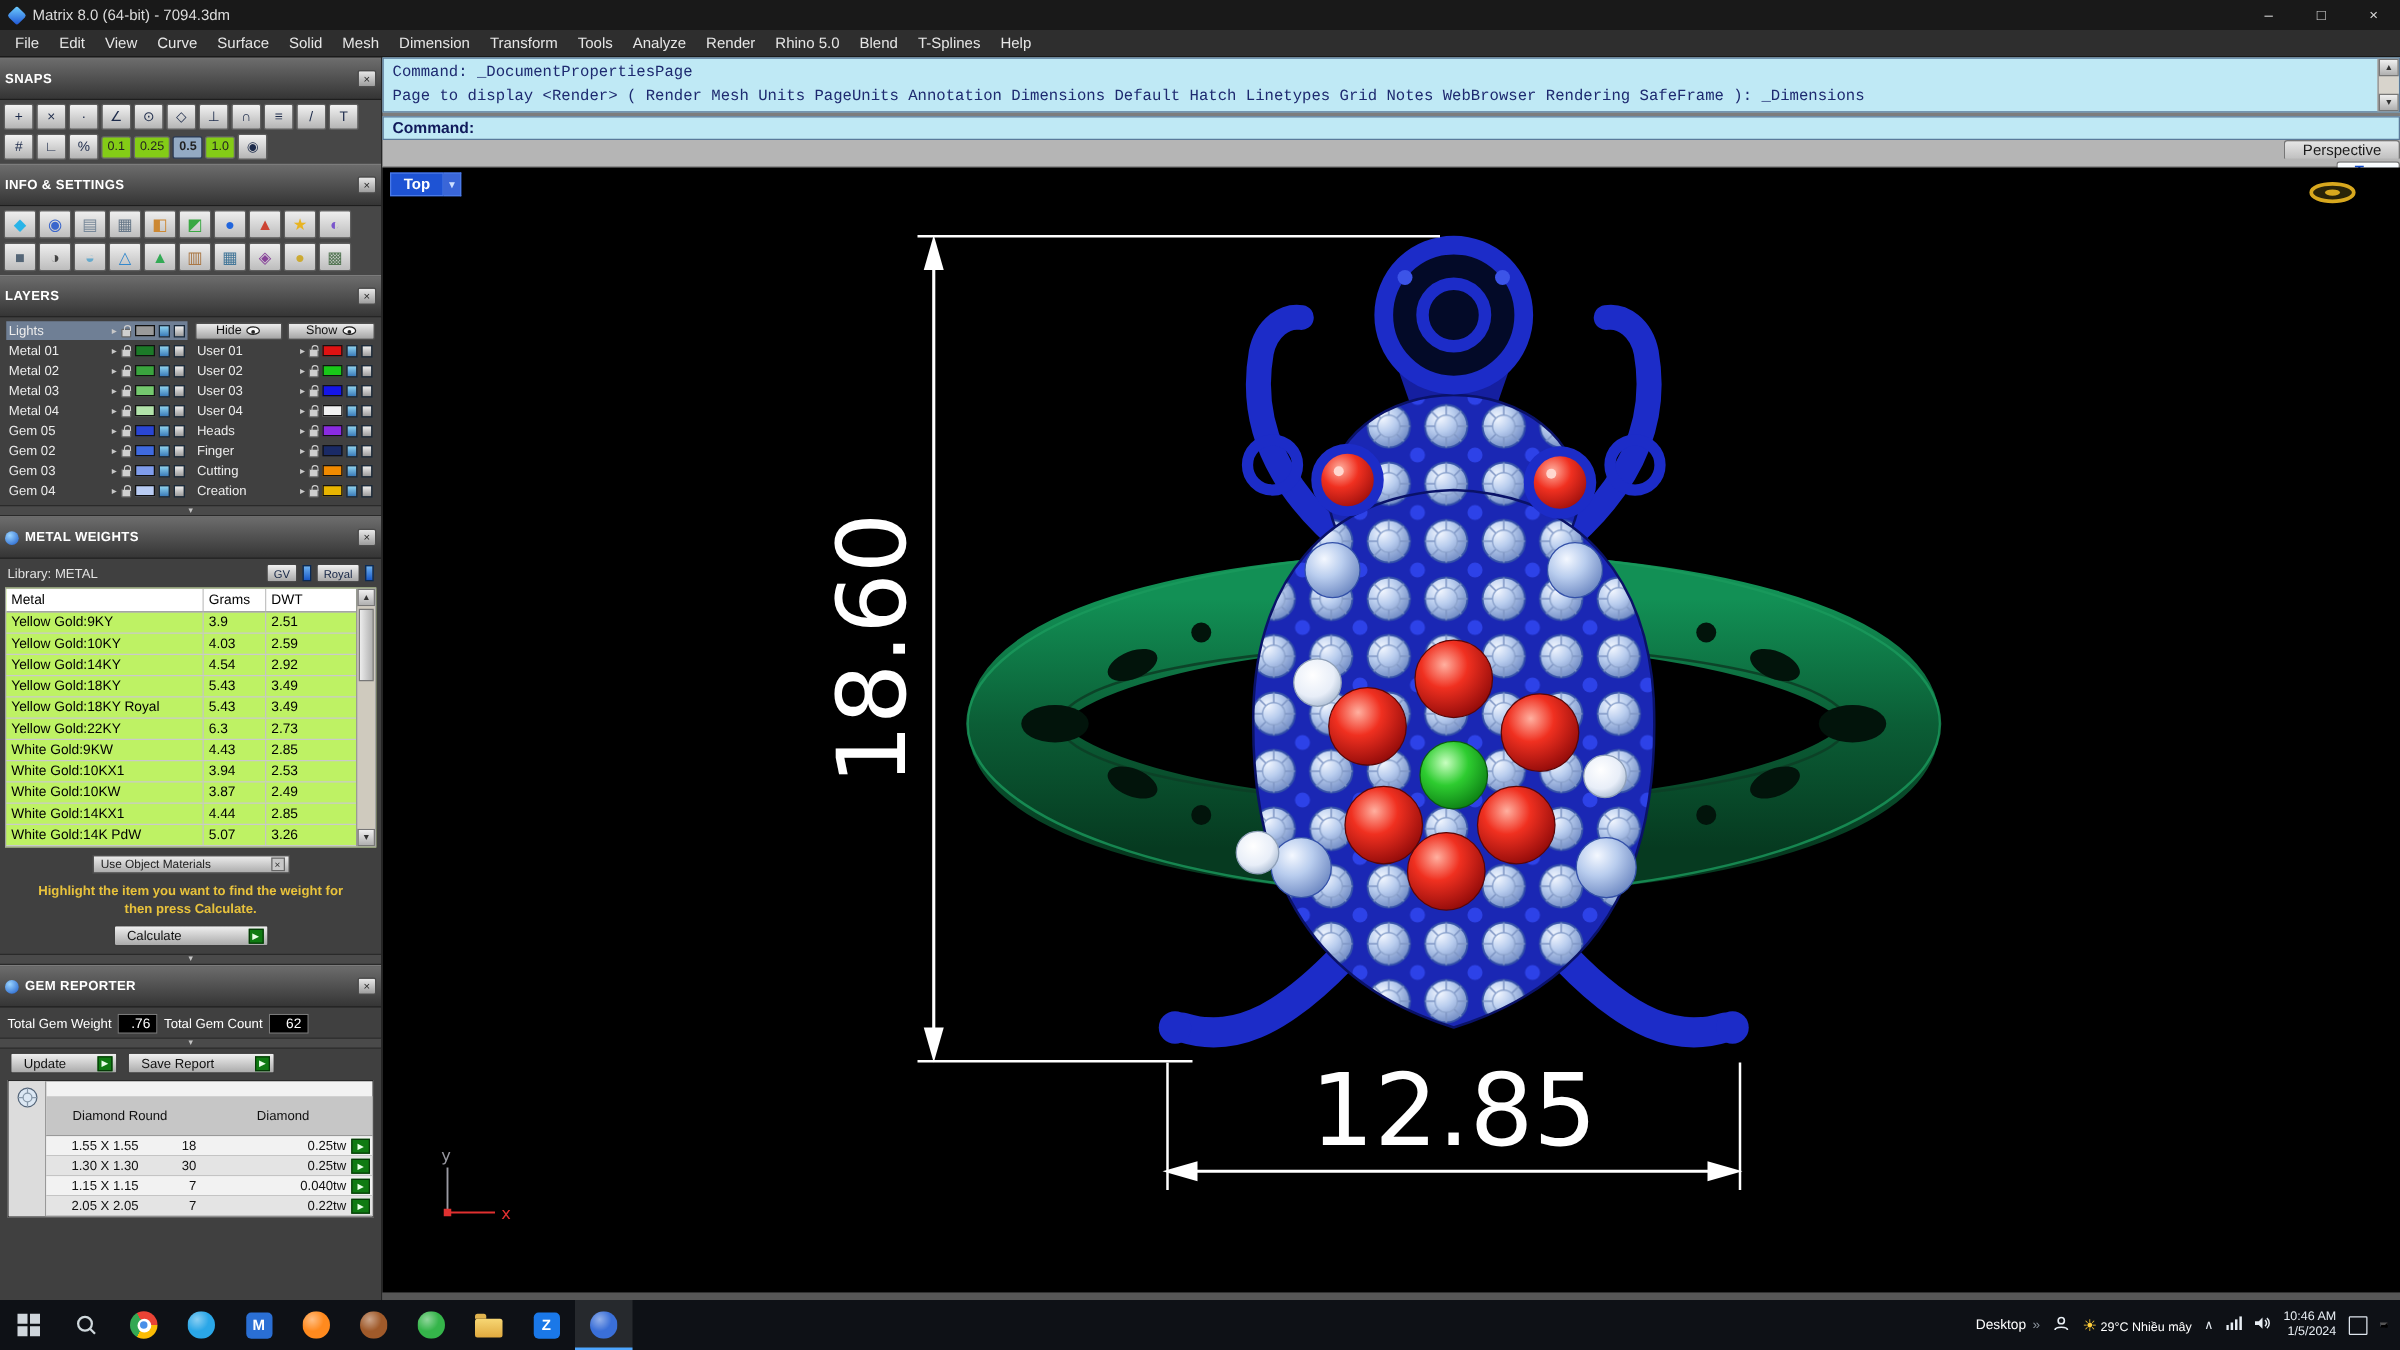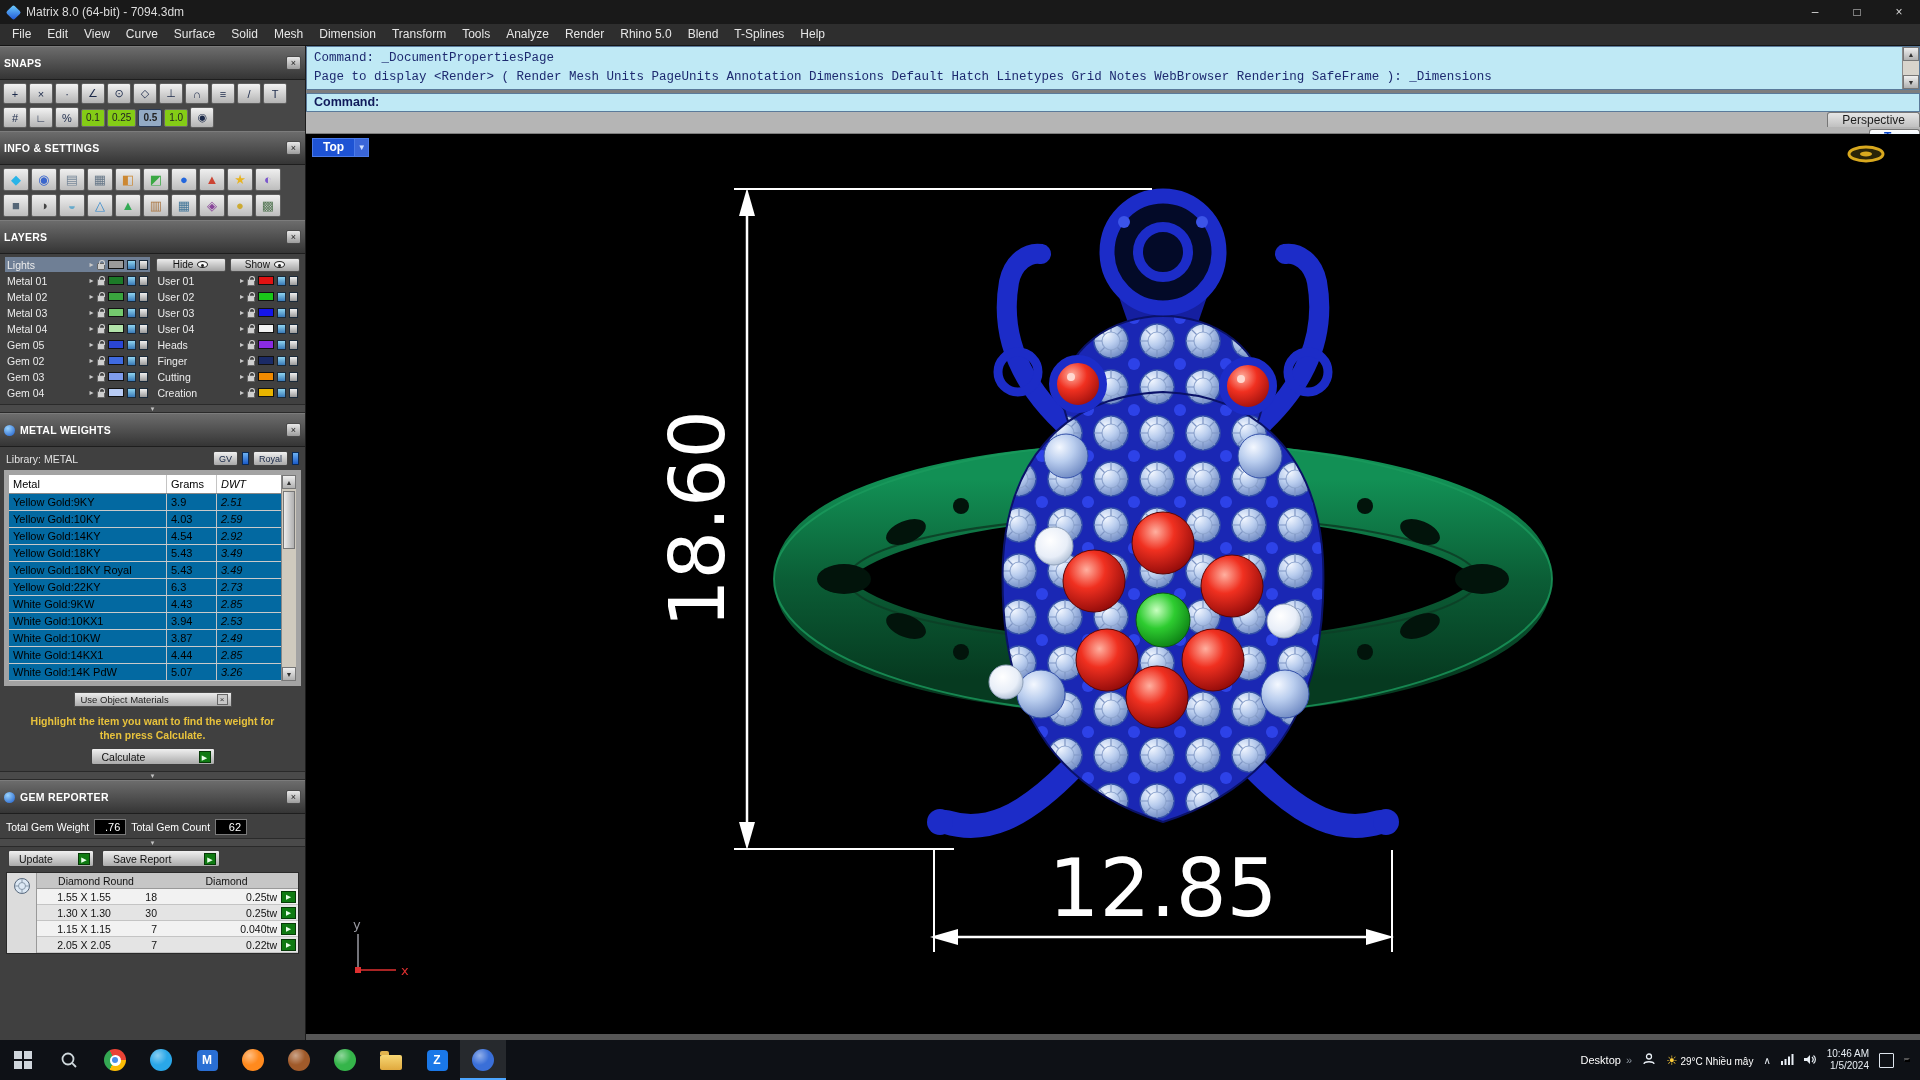--- a/index.html
+++ b/index.html
@@ -50,47 +50,47 @@
   .eye::after { content:''; position:absolute; left:3px; top:1.5px; width:3px; height:3px; background:#222; border-radius:50%; }
 
   .collapse-strip { height:9px; background:#4a4a4a; display:flex; align-items:center; justify-content:center; color:#c4c4c4; font-size:7px; border:none; border-top:1px solid #2a2a2a; border-bottom:1px solid #2a2a2a; width:100%; line-height:7px; }
 
   .panel { display:flex; flex-direction:column; background:#404040; }
   .lib-row { display:flex; align-items:center; gap:4px; color:#e2e2e2; font-size:10.5px; padding:4px 6px 3px; }
   .lib-spacer { flex:1; }
   .mini-btn { font-size:9px; padding:0 5px; height:15px; background:linear-gradient(#f0f0f0,#a8a8a8); border:1px solid #444; color:#152545; border-radius:2px; }
   .ind { width:7px; height:13px; background:linear-gradient(#6db2f2,#1a5ac8); border:1px solid #0a2a55; display:inline-block; }
 
-  .mw-table { display:flex; margin:1px 4px 2px; border:5px solid #a3a3a3; background:#0369a1; }
+  .mw-table { display:flex; margin:1px 4px 2px; border:1px solid #a3a3a3; background:#bef264; }
   .mw-left { flex:1; overflow:hidden; }
   .mw-hrow { display:flex; height:19px; align-items:center; background:#fff; border-bottom:1px solid #888; font-size:11px; color:#000; }
   .mw-row { display:flex; height:17px; align-items:center; border-bottom:1px solid #cacaca; font-size:11px; color:#000; }
   .c-name { width:158px; padding-left:4px; border-right:1px solid #c4c4c4; overflow:hidden; white-space:nowrap; height:100%; display:flex; align-items:center; }
   .c-g { width:50px; padding-left:4px; border-right:1px solid #c4c4c4; height:100%; display:flex; align-items:center; }
-  .c-d { flex:1; padding-left:4px; height:100%; display:flex; align-items:center;font-style:italic; }
+  .c-d { flex:1; padding-left:4px; height:100%; display:flex; align-items:center; }
   .vscroll { width:15px; background:#d4d0c8; border-left:1px solid #888; display:flex; flex-direction:column; }
   .vs-btn { height:14px; font-size:7px; text-align:center; background:linear-gradient(#f0f0f0,#b0b0b0); border:1px solid #777; color:#333; padding:0; }
   .vs-track { flex:1; position:relative; background:#cfcabe; }
   .vs-thumb { position:absolute; top:2px; left:1px; right:1px; height:58px; background:linear-gradient(90deg,#ececec,#b0b0b0); border:1px solid #777; }
 
   .uom { display:flex; align-items:center; justify-content:space-between; margin:4px auto 2px; width:158px; height:15px; background:linear-gradient(#ececec,#acacac); border:1px solid #4e4e4e; font-size:9.5px; color:#222; padding:0 3px 0 6px; }
   .uom-x { font-size:8px; width:11px; height:11px; line-height:9px; background:#c8c8c8; border:1px solid #666; color:#333; text-align:center; }
   .hint { color:#e8c23c; font-size:10.5px; font-weight:bold; text-align:center; padding:5px 26px 4px; line-height:1.35; }
   .calc-row { display:flex; justify-content:center; padding:2px 0 6px; }
   .act-btn { display:flex; align-items:center; justify-content:space-between; height:17px; background:linear-gradient(#f0f0f0,#aaaaaa); border:1px solid #3e3e3e; border-radius:2px; font-size:10.5px; color:#111; padding:0 3px 0 10px; gap:8px; }
   .play { width:12px; height:12px; background:#0f7a12; color:#e8ffe8; font-size:7px; line-height:12px; text-align:center; border:1px solid #063a07; display:inline-block; }
 
   .totals { display:flex; align-items:center; gap:5px; padding:5px 6px 3px; color:#fff; font-size:10.5px; }
   .val-box { background:#000; color:#fff; border:1px solid #7a7a7a; padding:0 5px; height:16px; min-width:32px; display:flex; align-items:center; justify-content:flex-end; font-size:11px; }
   .actions { display:flex; gap:8px; padding:3px 8px 4px; }
 
   .gem-table { display:flex; margin:1px 6px 2px; border:1px solid #2a2a2a; background:#f2f2f2; }
   .gem-icon-cell { width:30px; background:#dcdcdc; border-right:1px solid #999; display:flex; justify-content:center; padding-top:4px; }
   .gem-right { flex:1; }
-  .gem-hrow { display:flex; height:16px; align-items:center; background:#c6c6c6; border-bottom:1px solid #999; font-size:10.5px; color:#111; }
+  .gem-hrow { display:flex; height:32px; align-items:center; background:#c6c6c6; border-bottom:1px solid #999; font-size:10.5px; color:#111;margin-top:12px; }
   .gh1 { width:118px; text-align:center; }
   .gh2 { flex:1; text-align:center; }
   .gem-row { display:flex; height:16px; align-items:center; font-size:10.5px; color:#111; background:#f2f2f2; border-bottom:1px solid #c4c4c4; }
   .gem-row.alt { background:#e4e4e4; }
   .g-size { width:94px; text-align:center; }
   .g-count { width:30px; text-align:right; padding-right:4px; }
   .g-wt { flex:1; text-align:right; padding-right:4px; }
   .g-play { width:15px; height:12px; background:#0f7a12; color:#e8ffe8; font-size:6.5px; border:1px solid #063a07; margin-right:2px; padding:0; }
   .side-fill { flex:1; background:#404040; }
 

